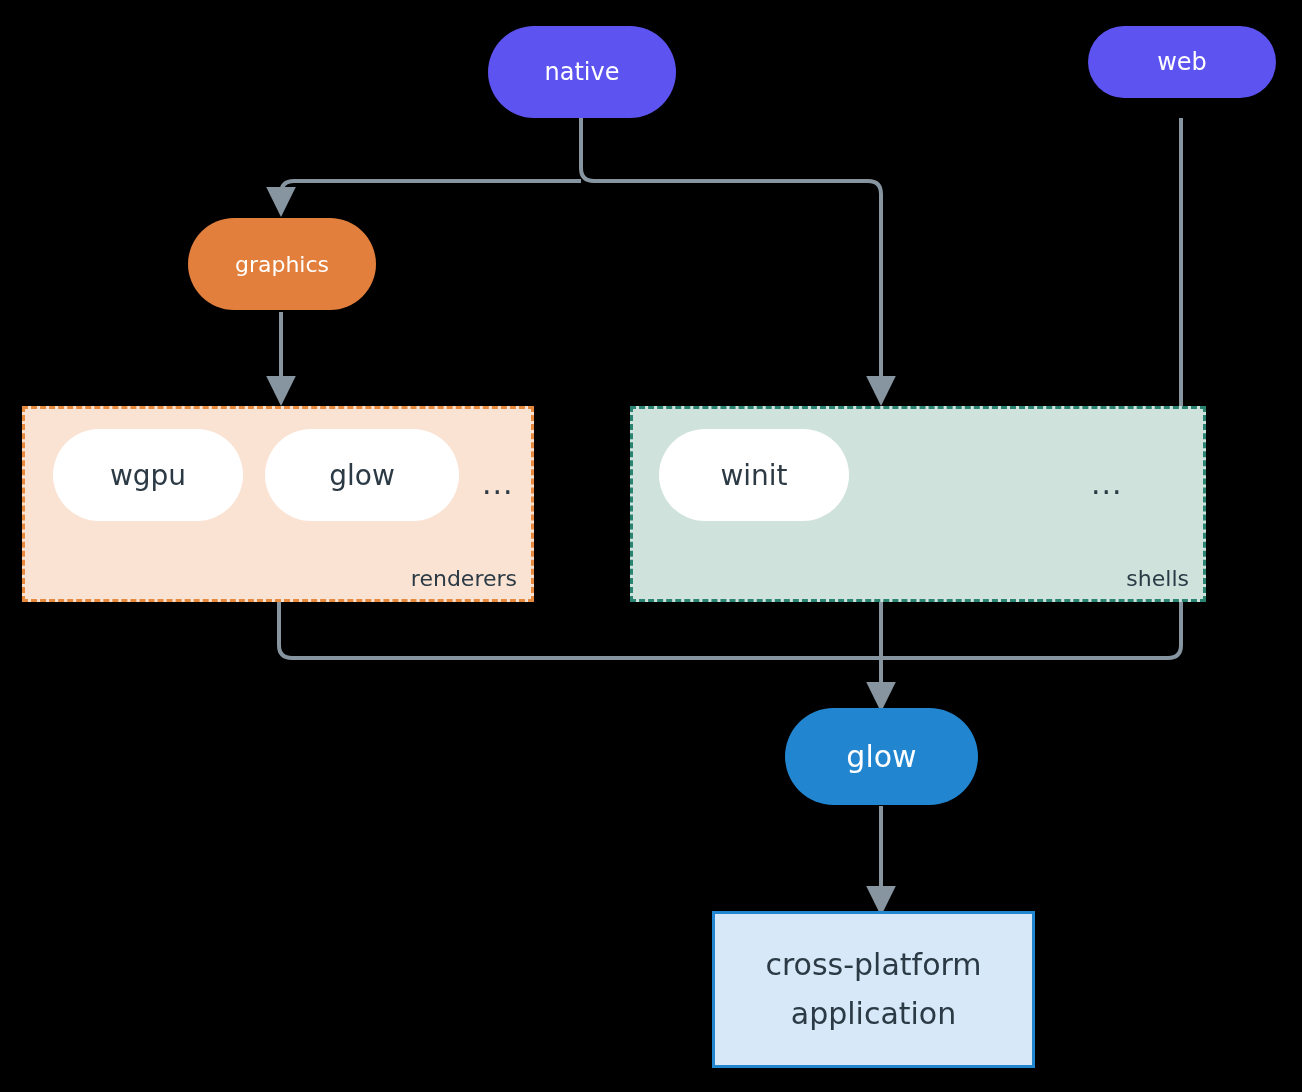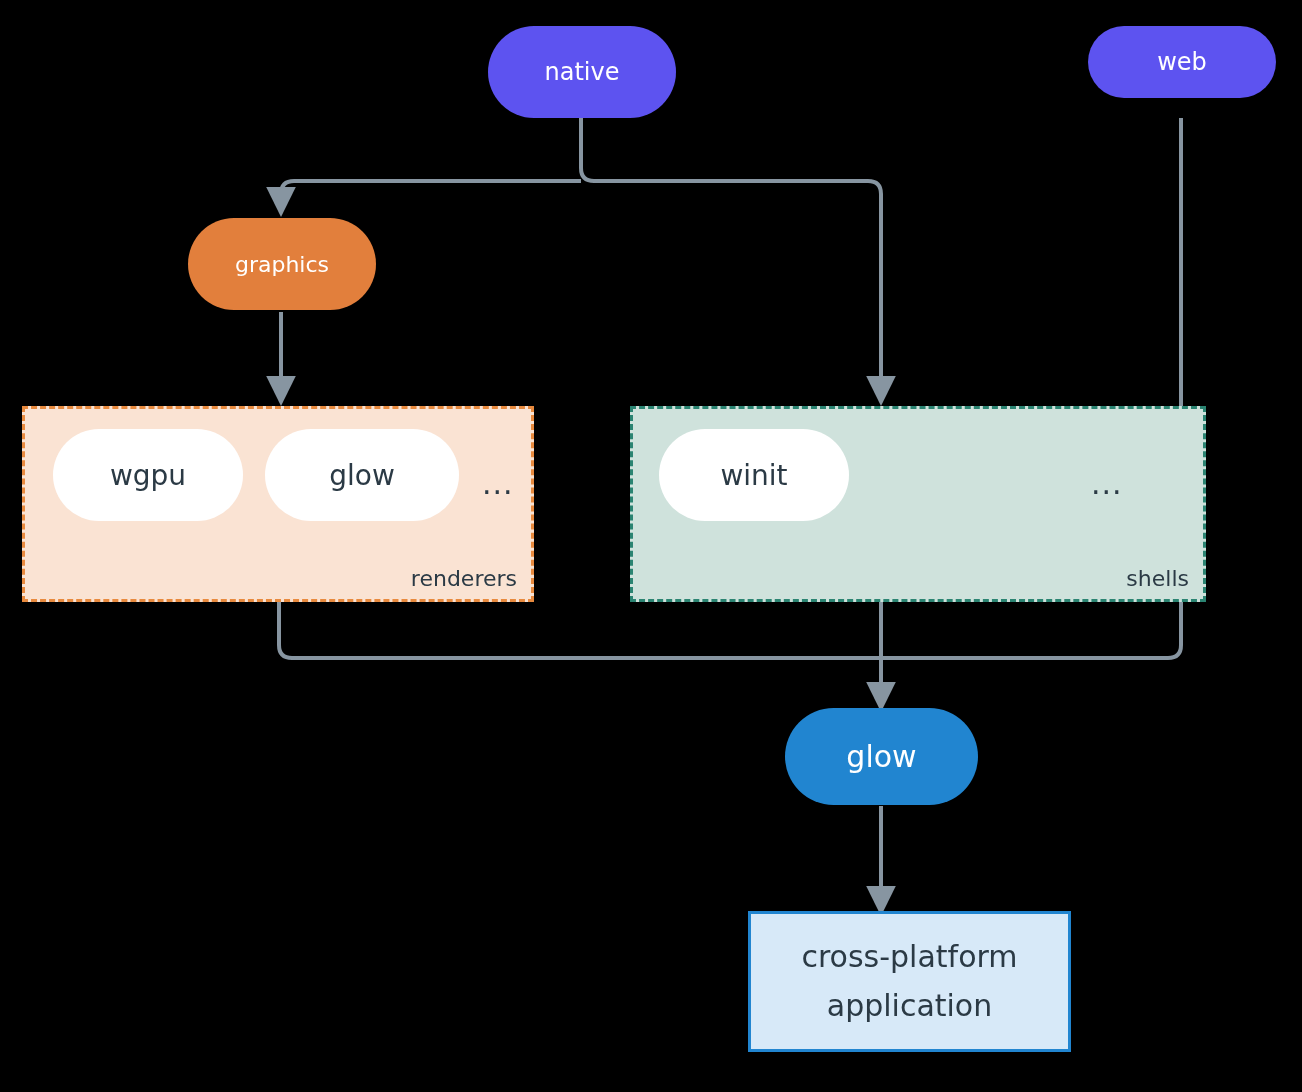--- a/index.html
+++ b/index.html
@@ -157,20 +157,20 @@
       <span>winit</span>
     </div>
     <span class="ellipsis" style="left:458px; top:57px;">...</span>
     <span class="group-label">shells</span>
   </div>
 
   <div class="node pill node-iced" style="left:785px; top:708px; width:193px; height:97px;">
     <span>glow</span>
   </div>
 
-  <div class="appbox" style="left:748px; top:911px; width:323px; height:141px;">
+  <div class="appbox" style="left:712px; top:911px; width:323px; height:157px;">
     <div>
       <div>cross-platform</div>
       <div>application</div>
     </div>
   </div>
 
 </div>
 
 </body></html>

